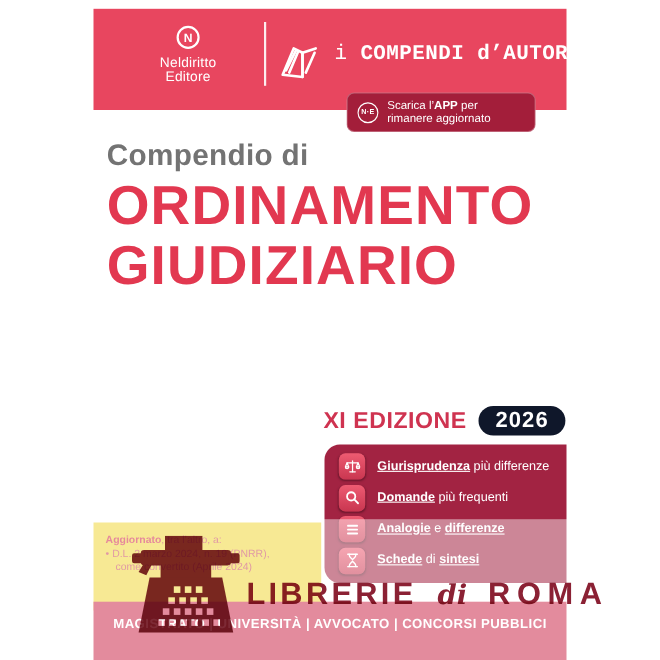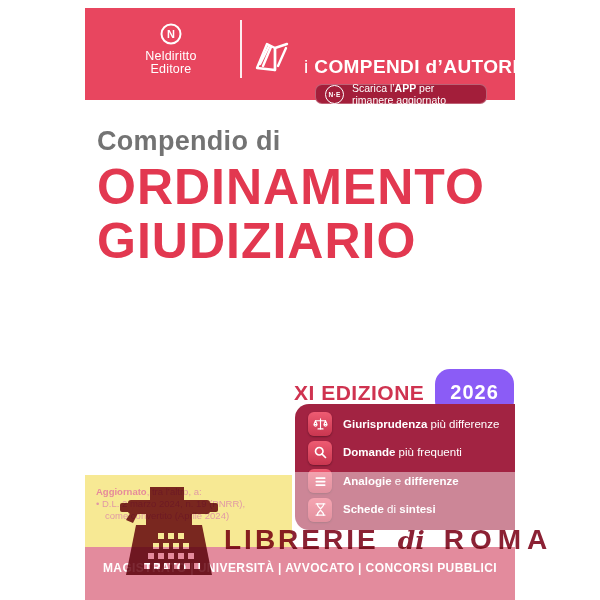--- a/index.html
+++ b/index.html
@@ -8,66 +8,66 @@
     font-family:"Liberation Sans", sans-serif;overflow:hidden;
   }
   .cover{position:absolute;left:85px;top:8px;width:430px;height:592px;background:#ffffff;}
 
   
   .topband{position:absolute;left:0;top:0;width:430px;height:92px;background:#e8465f;}
   .pub-logo{position:absolute;left:38px;top:14px;width:96px;text-align:center;color:#ffffff;}
   .pub-mark{display:inline-block;}
   .pub-name{font-size:12.5px;font-weight:normal;line-height:13px;letter-spacing:.2px;}
   .divider{position:absolute;left:155px;top:12px;width:2px;height:58px;background:rgba(255,255,255,.9);}
-  .series{position:absolute;left:168px;top:30px;display:flex;align-items:flex-end;gap:7px;color:#ffffff;}
+  .series{position:absolute;left:168px;top:30px;display:flex;align-items:flex-start;gap:7px;color:#ffffff;font-family:Liberation Mono, monospace;}
   .series-text{font-size:19px;letter-spacing:.4px;white-space:nowrap;}
   .series-i{font-weight:400;}
   .series-main{font-weight:bold;}
 
   
   .app-badge{
-    position:absolute;left:230px;top:76px;width:172px;height:20px;background:#a31e3a;
+    position:absolute;left:230px;top:76px;width:172px;height:36px;background:#a31e3a;
     border:1px solid rgba(255,255,255,.30);border-radius:7px;display:flex;align-items:center;
     gap:8px;padding:0 9px;box-sizing:border-box;color:#ffffff;
   }
   .ne-circle{
     width:17px;height:17px;border:1.6px solid #ffffff;border-radius:50%;flex:0 0 auto;
     display:flex;align-items:center;justify-content:center;font-size:6.5px;font-weight:bold;letter-spacing:.3px;
   }
   .app-text{font-size:10.5px;line-height:12px;white-space:nowrap;}
   .app-text b{font-weight:bold;}
 
   
   .title-block{position:absolute;left:12px;top:118px;width:410px;}
   .kicker{font-size:27px;font-weight:600;color:#737373;letter-spacing:.3px;}
   .main-title{font-size:50px;font-weight:800;color:#e23850;line-height:54px;letter-spacing:1px;margin-top:3px;}
 
   
   .edition-row{position:absolute;left:209px;top:361px;display:flex;align-items:center;gap:11px;}
   .edition-label{font-size:21px;font-weight:800;color:#cf3350;letter-spacing:.5px;white-space:nowrap;}
   .edition-pill{
-    background:#8b5cf6;color:#ffffff;font-size:20px;font-weight:800;letter-spacing:1px;
-    padding:12px 15px;border-radius:15px;
+    background:#0f172a;color:#ffffff;font-size:20px;font-weight:800;letter-spacing:1px;
+    padding:2px 15px;border-radius:15px;
   }
 
   
   .features-panel{
     position:absolute;left:210px;top:396px;width:220px;height:126px;background:#a22342;
     border-radius:14px 0 0 14px;box-sizing:border-box;padding:6px 8px 6px 13px;
     display:flex;flex-direction:column;justify-content:space-around;
   }
   .feature-row{display:flex;align-items:center;gap:11px;}
   .feature-tile{
     width:24px;height:24px;border-radius:6px;flex:0 0 auto;
     background:linear-gradient(180deg,#ee5b72,#c93650);
     box-shadow:0 1px 2px rgba(0,0,0,.35);
     display:flex;align-items:center;justify-content:center;
   }
   .feature-label{color:#ffffff;font-size:11.5px;line-height:13px;max-width:158px;}
-  .feature-label b{font-weight:bold;}
+  .feature-label b{font-weight:bold;text-decoration:underline;}
 
   
   .update-box{
     position:absolute;left:0;top:467px;width:207px;height:80px;background:#f0d83c;
     box-sizing:border-box;padding:11px 9px 0 11px;font-size:9.5px;line-height:12px;color:#c8455c;
   }
   .update-box .hl{font-weight:bold;color:#d1294a;}
   .update-line2{padding-left:9px;}
 
   

